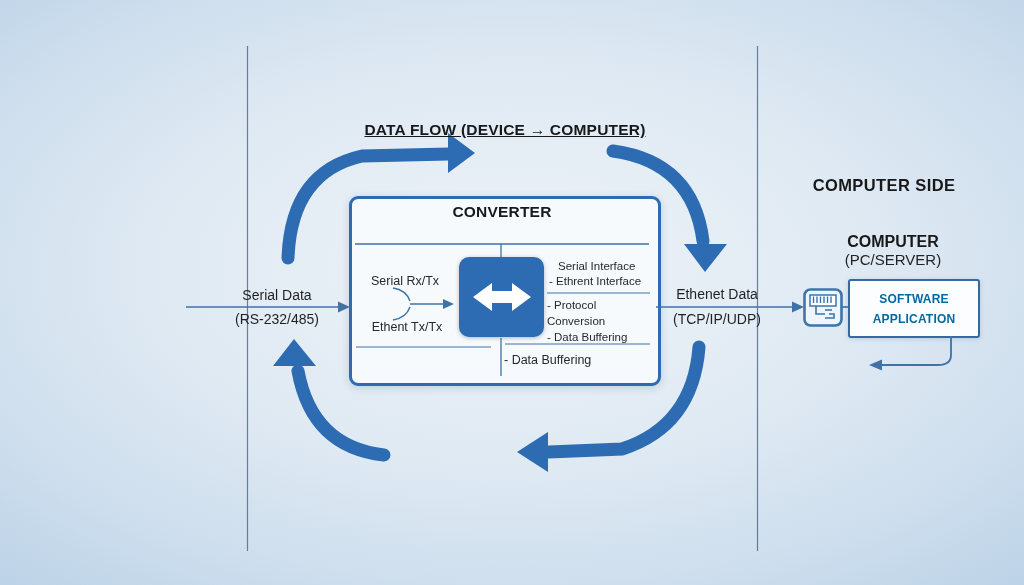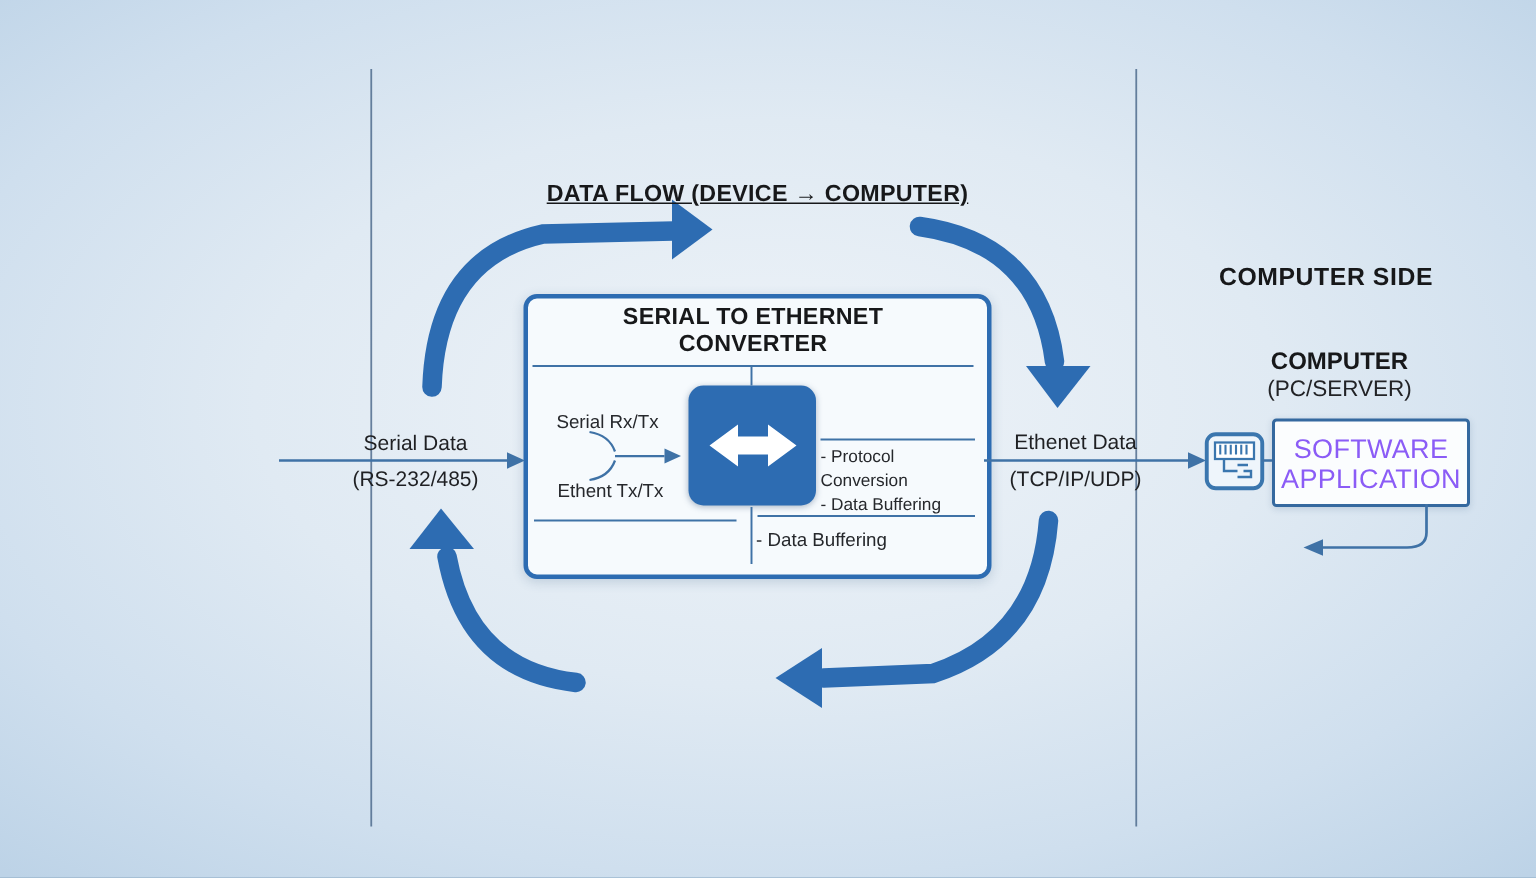--- a/index.html
+++ b/index.html
@@ -21,21 +21,21 @@
   .label{position:absolute;z-index:3;text-align:center;}
   .h-side{font-weight:bold;font-size:16.5px;letter-spacing:.4px;color:#17181a;}
   .h-flow{font-weight:bold;font-size:15.5px;letter-spacing:.2px;color:#17181a;}
   .box-title{font-weight:bold;font-size:15px;line-height:19px;color:#17181a;}
   .box-sub{font-size:14px;line-height:18px;color:#222326;}
   .link-lbl{font-size:14px;color:#1f2023;}
   .conv-title{font-weight:bold;font-size:15.5px;line-height:17.5px;color:#17181a;letter-spacing:.2px;}
   .conv-small{font-size:12.5px;color:#26282c;}
   .conv-right{font-size:11.5px;line-height:15px;color:#26282c;text-align:left;}
   .caption{font-size:13.5px;color:#2c2d30;}
-  .sw-title{font-weight:normal;font-size:18px;line-height:20px;color:#8b5cf6;letter-spacing:.2px;}
+  .sw-title{font-weight:bold;font-size:12px;line-height:20px;color:#0369a1;letter-spacing:.2px;}
 </style>
 </head>
 <body>
 
 <div class="canvas">
 
 
   <div class="converter" style="left:349px;top:196px;width:306px;height:184px;"></div>
 
   <div class="bluebox" style="left:459px;top:257px;width:85px;height:80px;">
@@ -104,27 +104,30 @@
   </svg>
 
   <div class="label h-side" style="left:794px;top:176px;width:180px;">COMPUTER SIDE</div>
 
   <div class="label h-flow" style="left:330px;top:121px;width:350px;text-decoration:underline;">DATA FLOW (DEVICE → COMPUTER)</div>
 
   <div class="label link-lbl" style="left:217px;top:287px;width:120px;">Serial Data</div>
   <div class="label link-lbl" style="left:217px;top:311px;width:120px;">(RS-232/485)</div>
 
   <div class="label conv-title" style="left:354px;top:203px;width:296px;">
-    <div>SERIAL TO ETHERNET</div>
     <div>CONVERTER</div>
   </div>
 
   <div class="label conv-small" style="left:359px;top:274px;width:92px;">Serial Rx/Tx</div>
   <div class="label conv-small" style="left:359px;top:320px;width:96px;">Ethent Tx/Tx</div>
 
+  <div class="label conv-right" style="left:549px;top:259px;width:104px;">
+    <div style="padding-left:9px;">Serial Interface</div>
+    <div>- Ethrent Interface</div>
+  </div>
   <div class="label conv-right" style="left:547px;top:297px;width:108px;line-height:16px;">
     <div>- Protocol Conversion</div>
     <div>- Data Buffering</div>
   </div>
   <div class="label conv-small" style="left:504px;top:353px;width:110px;text-align:left;">- Data Buffering</div>
 
 
   <div class="label link-lbl" style="left:657px;top:286px;width:120px;">Ethenet Data</div>
   <div class="label link-lbl" style="left:657px;top:311px;width:120px;">(TCP/IP/UDP)</div>
 

